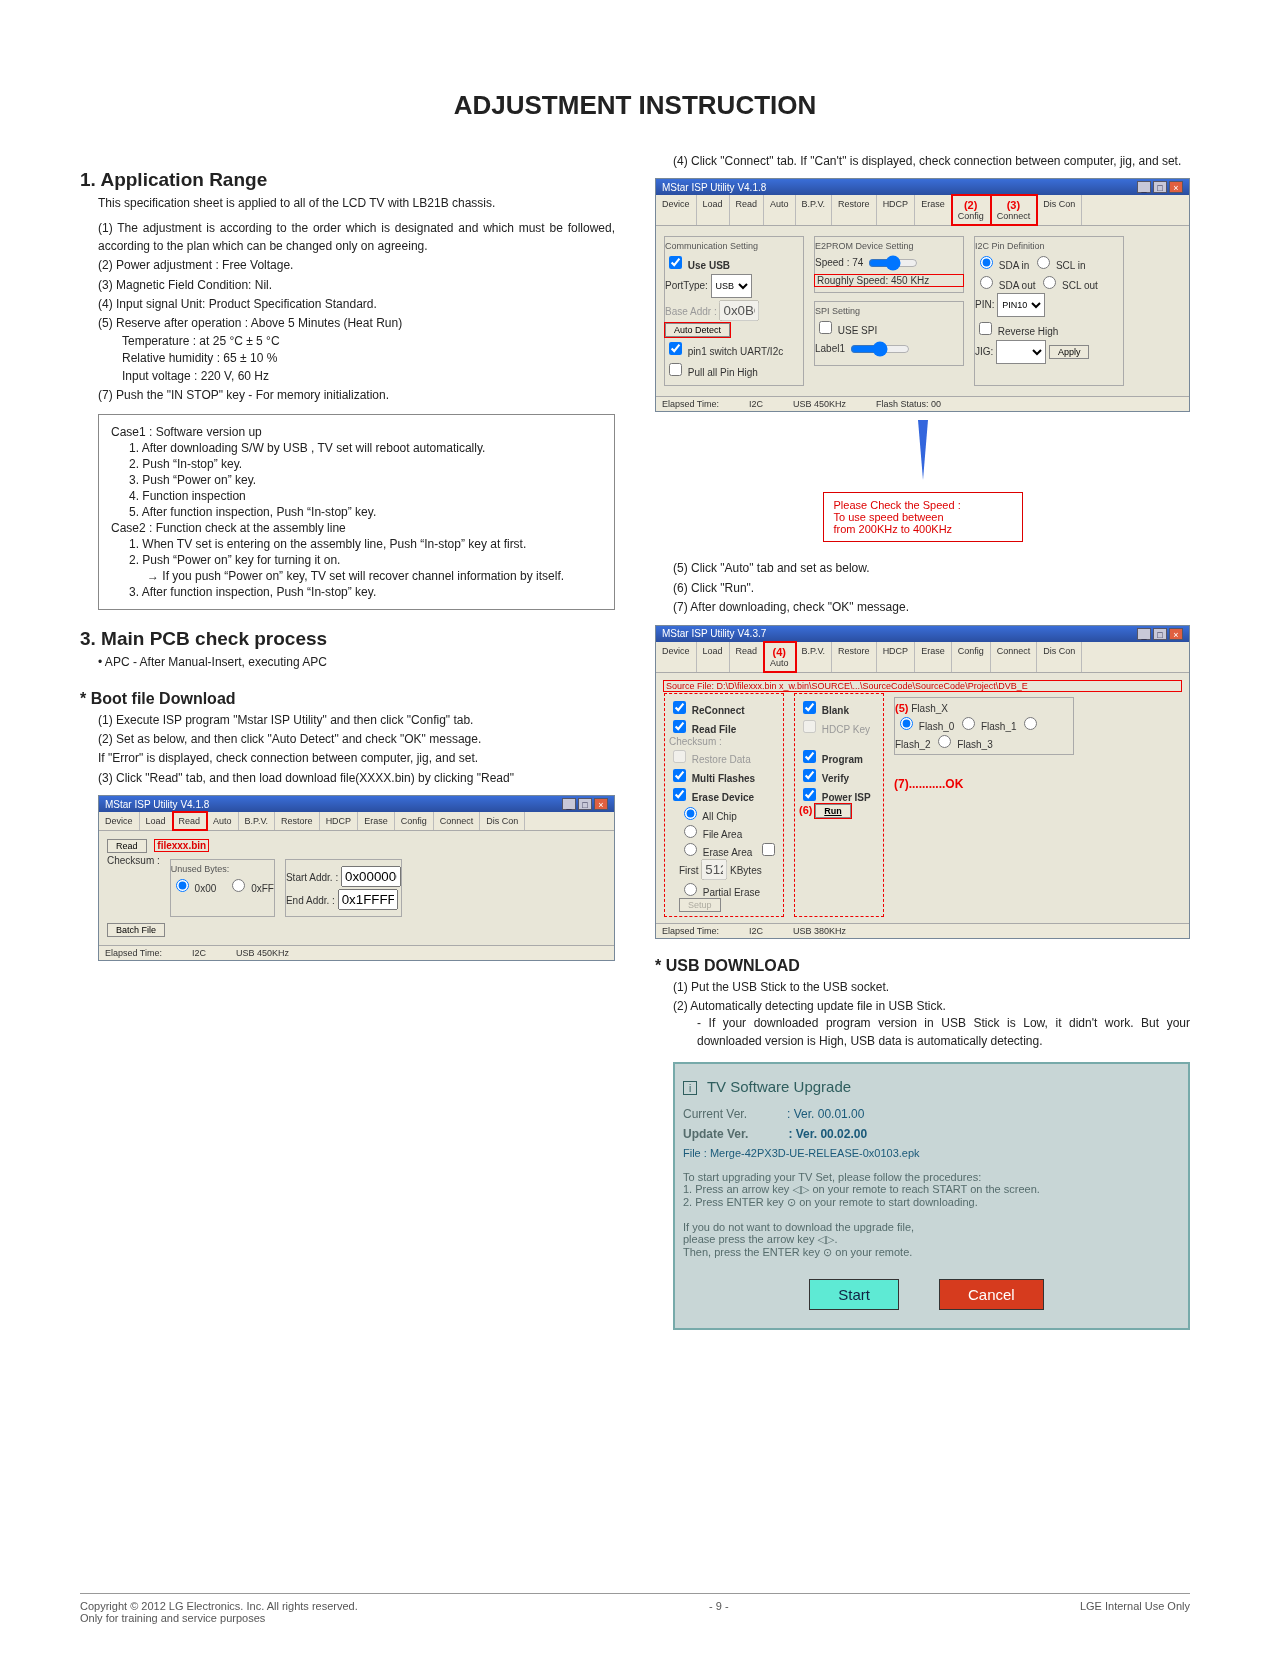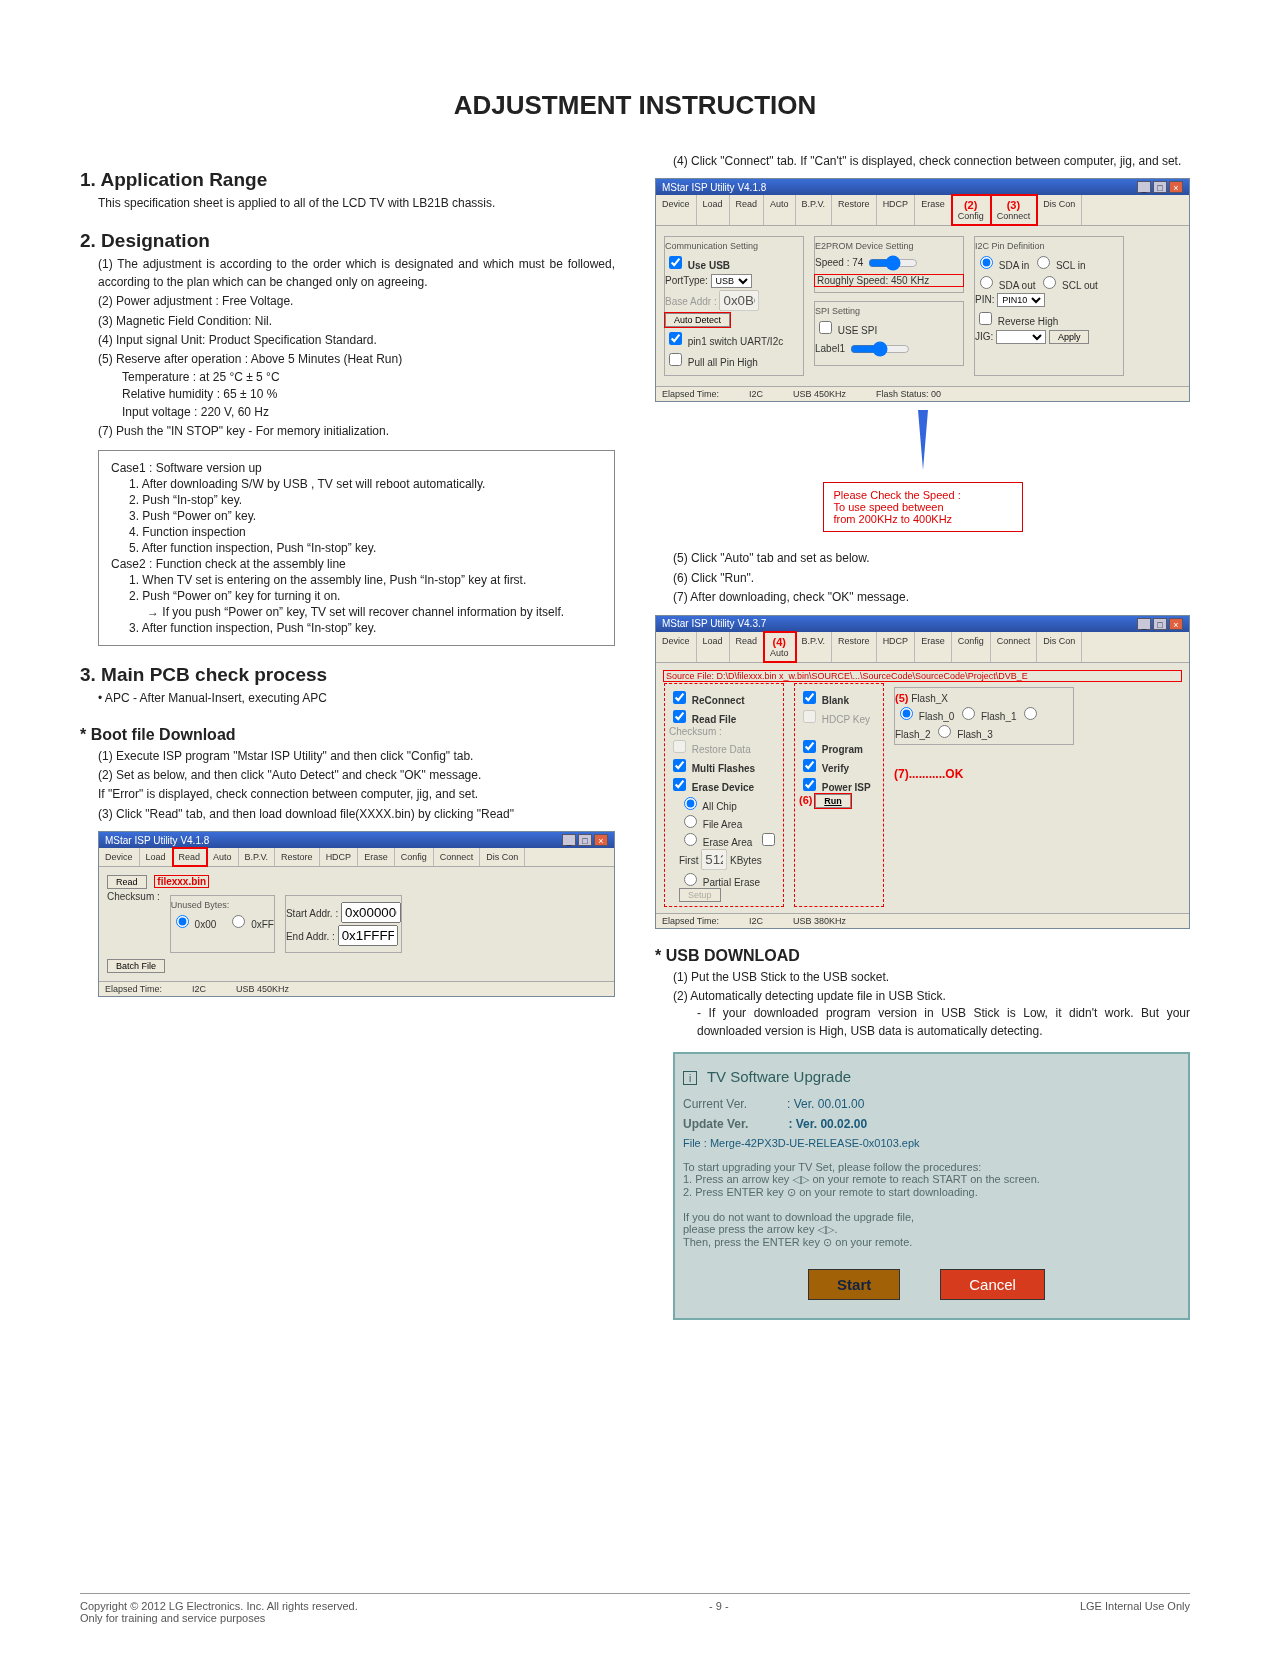--- a/index.html
+++ b/index.html
@@ -129,21 +129,21 @@
     border-right: 5px solid transparent;
     border-top: 60px solid #36d;
     margin: 0 auto 4px auto;
   }
   .red-note {
     color: #e00;
     font-weight: bold;
     font-size: 11px;
   }
   input[type=text].fake, select.fake {
-    font-size: 9px; height: 14px; border:1px solid #888; background:#fff;
+    font-size: 9px; height: 24px; border:1px solid #888; background:#fff;
   }
   button.fake {
     font-size: 9px; padding: 1px 8px; border:1px solid #888; background:#ece9da;
   }
   
   .tvpanel {
     border: 2px solid #7aa;
     background: #c8d6d6;
     padding: 14px 18px 18px 8px;
     margin: 12px 0 12px 18px;
@@ -156,21 +156,21 @@
     margin-bottom: 12px;
   }
   .tvpanel .kv { display:flex; gap:40px; margin:6px 0; }
   .tvpanel .kv .v { color:#1a5a7a; }
   .tvpanel .btns { display:flex; justify-content:center; gap:40px; margin-top:20px; }
   .tvpanel .btn {
     padding: 6px 28px;
     font-size: 15px;
     border: 1px solid #333;
   }
-  .tvpanel .start { background:#a16207; color:#124;font-weight:bold; }
+  .tvpanel .start { background:#5eead4; color:#124; }
   .tvpanel .cancel { background:#d63b1e; color:#fff; }
   .footer {
     position: absolute;
     bottom: 30px;
     left: 80px;
     right: 80px;
     border-top: 1px solid #999;
     padding-top: 6px;
     display: flex;
     justify-content: space-between;
@@ -195,21 +195,20 @@
 
   <h1 class="center">ADJUSTMENT INSTRUCTION</h1>
 
   <div class="cols">
 
     <div class="col">
 
       <h2 class="sect">1. Application Range</h2>
       <p class="desc">This specification sheet is applied to all of the LCD TV with LB21B chassis.</p>
 
-      <h2 class="sect">2. Designation</h2>
       <ol class="items">
         <li>(1) The adjustment is according to the order which is designated and which must be followed, according to the plan which can be changed only on agreeing.</li>
         <li>(2) Power adjustment : Free Voltage.</li>
         <li>(3) Magnetic Field Condition: Nil.</li>
         <li>(4) Input signal Unit: Product Specification Standard.</li>
         <li>
           <span>(5) Reserve after operation : Above 5 Minutes (Heat Run)</span>
           <div class="sub-lines">
             <div>Temperature : at 25 °C ± 5 °C</div>
             <div>Relative humidity : 65 ± 10 %</div>

